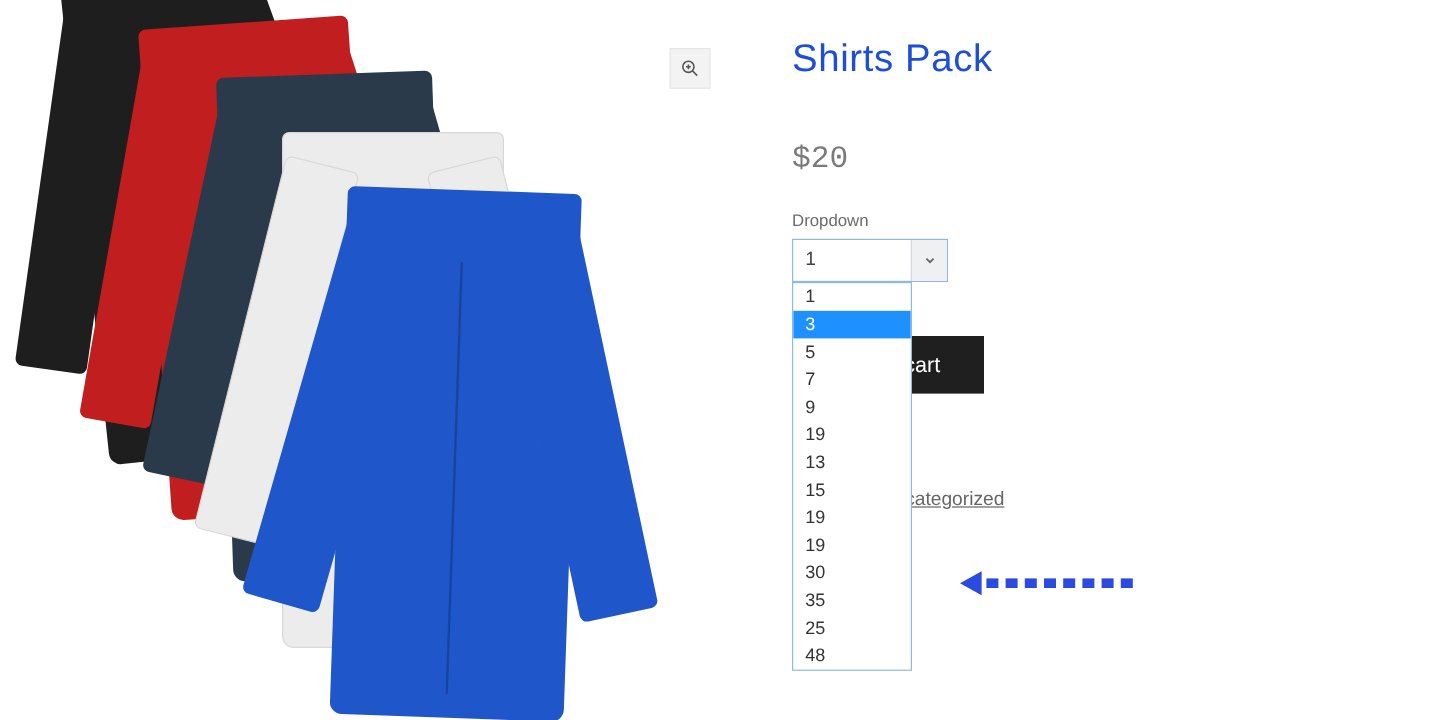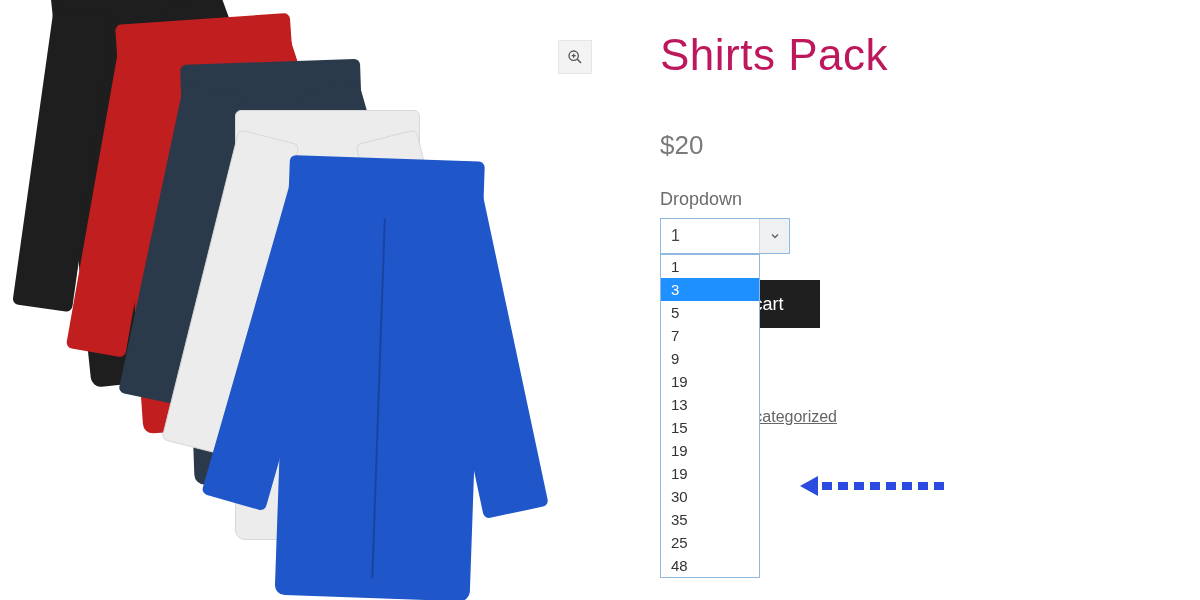--- a/index.html
+++ b/index.html
@@ -5,23 +5,23 @@
   * { box-sizing: border-box; margin: 0; padding: 0; }
   html, body { width: 1200px; height: 600px; font-family: "Helvetica Neue", Arial, sans-serif; background: #fff; overflow: hidden; }
   .page { display: flex; width: 100%; height: 100%; }
   .left { width: 600px; height: 600px; position: relative; background: #fff; }
   .right { flex: 1; position: relative; padding: 30px 0 0 60px; }
   .shirt { position: absolute; transform-origin: top center; }
   .shirt .body { position: absolute; border-radius: 6px 6px 10px 10px; }
   .shirt .sleeve { position: absolute; border-radius: 6px; }
   .zoom-btn { position: absolute; top: 40px; right: 8px; width: 34px; height: 34px; background: #f3f3f3; border: 1px solid #e5e5e5; display: flex; align-items: center; justify-content: center; color: #555; cursor: pointer; }
   .zoom-btn svg { width: 16px; height: 16px; }
-  h1.title { font-size: 44px; font-weight: 300; color: #be185d; letter-spacing: .5px; margin-bottom: 50px; }
-  .price { font-size: 26px; color: #7a7a7a; font-weight: 300; margin-bottom: 28px; }
-  .field-label { font-size: 18px; color: #6b6b6b; margin-bottom: 8px; }
+  h1.title { font-size: 32px; font-weight: 300; color: #1d4ed8; letter-spacing: .5px; margin-bottom: 50px; }
+  .price { font-size: 26px; color: #7a7a7a; font-weight: 300; margin-bottom: 28px; font-family: Liberation Mono, monospace; }
+  .field-label { font-size: 14px; color: #6b6b6b; margin-bottom: 8px; }
   .dropdown-wrap { position: relative; width: 130px; }
   .dropdown-display { width: 130px; height: 36px; border: 1px solid #8fb9e0; background: #fff; display: flex; align-items: center; cursor: pointer; }
   .dropdown-display .val { flex: 1; padding: 0 10px; color: #444; font-size: 16px; }
   .dropdown-display .chev { width: 30px; height: 100%; background: #eef0f2; border-left: 1px solid #d4d8dc; display: flex; align-items: center; justify-content: center; color: #666; }
   .dropdown-list { position: absolute; top: 36px; left: 0; width: 100px; max-height: 380px; overflow: hidden; border: 1px solid #8fb9e0; background: #fff; z-index: 20; }
   .dropdown-list .opt { padding: 3px 10px; font-size: 15px; color: #333; cursor: pointer; }
   .dropdown-list .opt.selected { background: #1e90ff; color: #fff; }
   .add-cart { position: absolute; top: 280px; left: 60px; width: 160px; height: 48px; background: #1f1f1f; color: #fff; border: none; font-size: 18px; display: flex; align-items: center; justify-content: center; z-index: 10; cursor: pointer; }
   .meta-row { position: absolute; top: 408px; left: 60px; font-size: 16px; color: #666; }
   .meta-row a { color: #666; text-decoration: underline; cursor: pointer; }

